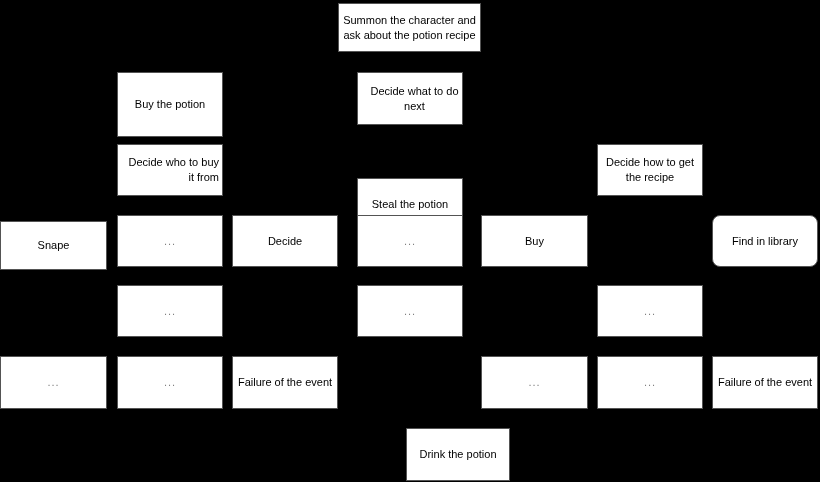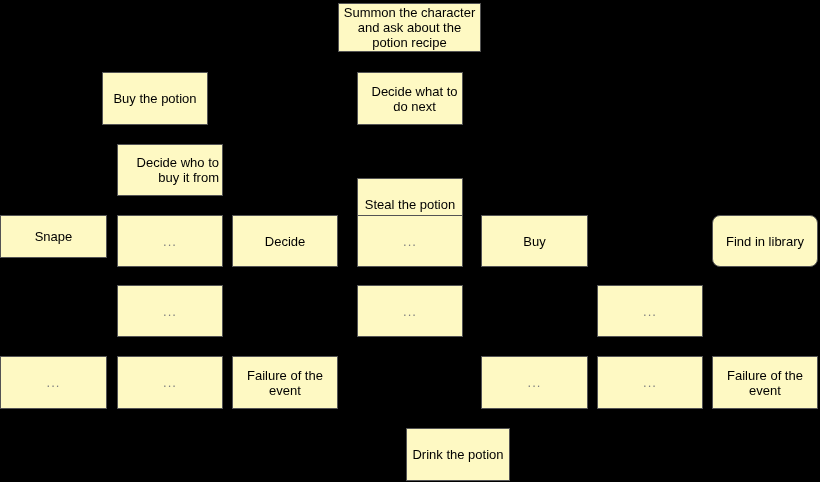--- a/index.html
+++ b/index.html
@@ -11,50 +11,51 @@
     position: relative;
     width: 820px;
     height: 482px;
     background: #000000;
     overflow: hidden;
     font-family: "Liberation Sans", sans-serif;
   }
   .node {
     position: absolute;
     box-sizing: border-box;
-    background: #fef9c3;
+    background: #ffffff;
     border: 1px solid #545454;
     color: #000000;
-    font-size: 13px;
+    font-size: 11px;
     line-height: 15px;
     display: flex;
     align-items: center;
     justify-content: center;
     text-align: center;
     padding: 2px 3px;
   }
   .node.muted {
     color: #808080;
     letter-spacing: 1px;
   }
 </style>
 </head>
 <body>
 
 <div class="stage">
 
   <div class="node" style="left:338px; top:3px; width:143px; height:49px;">Summon the character and ask about the potion recipe</div>
 
-  <div class="node" style="left:102px; top:72px; width:106px; height:53px;">Buy the potion</div>
+  <div class="node" style="left:117px; top:72px; width:106px; height:65px;">Buy the potion</div>
   <div class="node" style="left:357px; top:72px; width:106px; height:53px;padding-left:12px;">Decide what to do next</div>
 
   <div class="node" style="left:117px; top:144px; width:106px; height:52px;text-align:right;">Decide who to buy it from</div>
   <div class="node" style="left:357px; top:144px; width:106px; height:52px;margin-top:34px;">Steal the potion</div>
+  <div class="node" style="left:597px; top:144px; width:106px; height:52px;">Decide how to get the recipe</div>
 
-  <div class="node" style="left:0px; top:215px; width:107px; height:43px;">Snape</div>
+  <div class="node" style="left:0px; top:221px; width:107px; height:49px;">Snape</div>
   <div class="node muted" style="left:117px; top:215px; width:106px; height:52px;">...</div>
   <div class="node" style="left:232px; top:215px; width:106px; height:52px;">Decide</div>
   <div class="node muted" style="left:357px; top:215px; width:106px; height:52px;">...</div>
   <div class="node" style="left:481px; top:215px; width:107px; height:52px;">Buy</div>
   <div class="node" style="left:712px; top:215px; width:106px; height:52px;border-radius:8px;">Find in library</div>
 
   <div class="node muted" style="left:117px; top:285px; width:106px; height:52px;">...</div>
   <div class="node muted" style="left:357px; top:285px; width:106px; height:52px;">...</div>
   <div class="node muted" style="left:597px; top:285px; width:106px; height:52px;">...</div>
 

